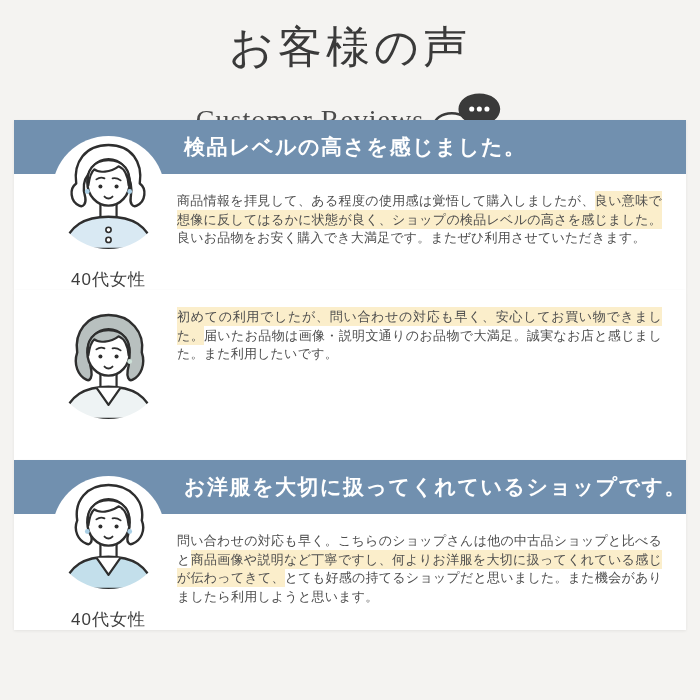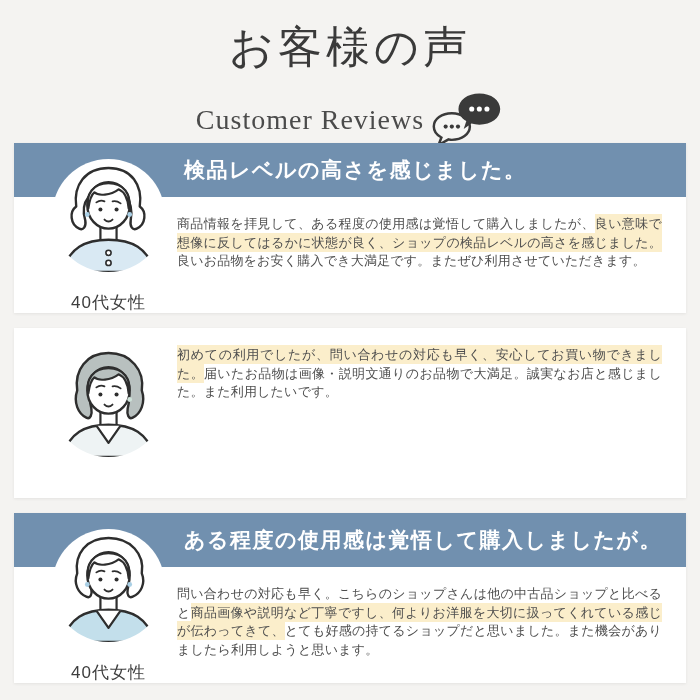--- a/index.html
+++ b/index.html
@@ -7,36 +7,36 @@
     --highlight:#fbeecb; --title-text:#3a3a3a; --body-text:#4e4e4e; --label-text:#3d3d3d;
   }
   *{margin:0;padding:0;box-sizing:border-box;}
   html,body{width:700px;}
   body{
     width:700px;height:700px;background:var(--page-bg);
     font-family:"Liberation Sans","DejaVu Sans",sans-serif;
     overflow:hidden;
   }
   
-  .hero{height:143px;padding-top:22px;text-align:center;}
+  .hero{height:120px;padding-top:22px;text-align:center;}
   .hero h1{
     font-family:"Liberation Serif","DejaVu Serif",serif;
     font-weight:500;font-size:44px;letter-spacing:4px;color:var(--title-text);
     line-height:1.2;
   }
   .hero .sub{
     display:flex;justify-content:center;align-items:flex-end;gap:6px;margin-top:2px;
   }
   .hero .sub .subtitle{
     font-family:"Liberation Serif","DejaVu Serif",serif;
     font-size:28px;color:#4b4b4b;letter-spacing:1px;line-height:1.2;
   }
   .bubbles{width:74px;height:60px;transform:translateY(12px);}
   
-  .cards{padding:0 14px;display:flex;flex-direction:column;gap:15px;}
+  .cards{padding:0 14px;display:flex;flex-direction:column;}
   .card{
     position:relative;height:170px;background:var(--card-bg);
     box-shadow:0 1px 3px rgba(0,0,0,.07);
   }
   .bar{
     height:54px;background:var(--bar);display:flex;align-items:center;
     padding-left:170px;
   }
   .bar h2{
     color:var(--bar-text);font-size:21px;font-weight:bold;letter-spacing:1.5px;
@@ -118,21 +118,21 @@
         <circle cx="48" cy="50" r="2" fill="#2e2e2e"></circle>
         <circle cx="64" cy="50" r="2" fill="#2e2e2e"></circle>
         <path d="M52 60 q4 4 8 0" fill="none" stroke="#2e2e2e" stroke-width="1.8" stroke-linecap="round"></path>
       </svg>
     </div>
     <p class="review-body"><span class="hl">初めての利用でしたが、問い合わせの対応も早く、安心してお買い物できました。</span><span>届いたお品物は画像・説明文通りのお品物で大満足。誠実なお店と感じました。また利用したいです。</span></p>
   </section>
 
   <section class="card">
     <div class="bar">
-      <h2>ある程度の使用感は覚悟して購入しましたが。</h2>
+      <h2>お洋服を大切に扱ってくれているショップです。</h2>
     </div>
     <div class="avatar">
       <svg viewBox="0 0 112 112">
         <path d="M56 9 C34 9 22 25 25 44 C21 54 26 64 34 67 C38 69 40 65 39 60 C36 50 38 42 43 37 C52 43 66 41 71 34 C76 41 78 50 75 60 C74 65 76 69 80 67 C88 64 93 54 89 44 C92 25 78 9 56 9 Z" fill="#ffffff" stroke="#2e2e2e" stroke-width="2.4" stroke-linejoin="round"></path>
         <path d="M48 62 L48 86 L64 86 L64 62 Z" fill="#ffffff" stroke="#2e2e2e" stroke-width="2.2"></path>
         <path d="M10 112 C17 88 33 80 56 80 C79 80 95 88 102 112 Z" fill="#c3dfeb" stroke="#2e2e2e" stroke-width="2.4"></path>
         <path d="M44 81 L56 98 L68 81" fill="#ffffff" stroke="#2e2e2e" stroke-width="2.2" stroke-linejoin="round"></path>
         <ellipse cx="56" cy="46" rx="21" ry="23" fill="#ffffff" stroke="#2e2e2e" stroke-width="2.4"></ellipse>
         <path d="M36 49 C33 35 41 24 56 24 C71 24 79 35 76 49 C75 38 71 32 66 30 C58 36 46 37 42 33 C38 36 37 42 36 49 Z" fill="#ffffff" stroke="#2e2e2e" stroke-width="2.2" stroke-linejoin="round"></path>
         <circle cx="35" cy="55" r="2.4" fill="#a9cfe5"></circle>

